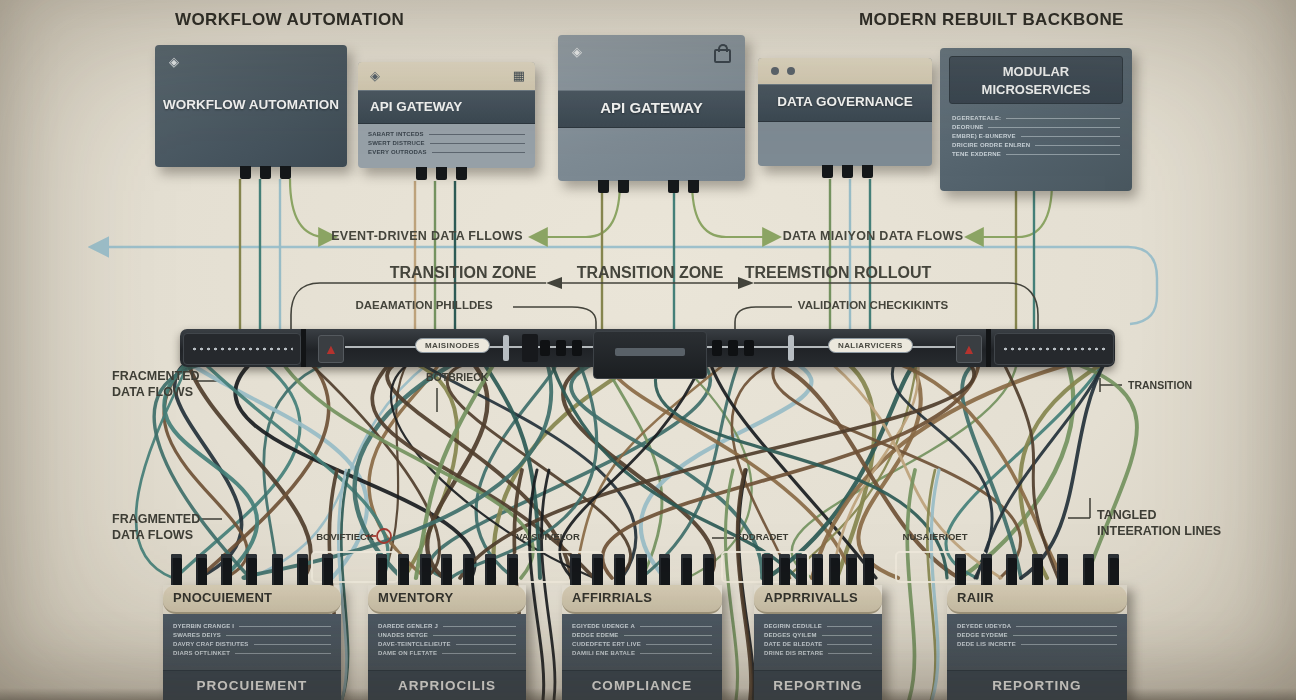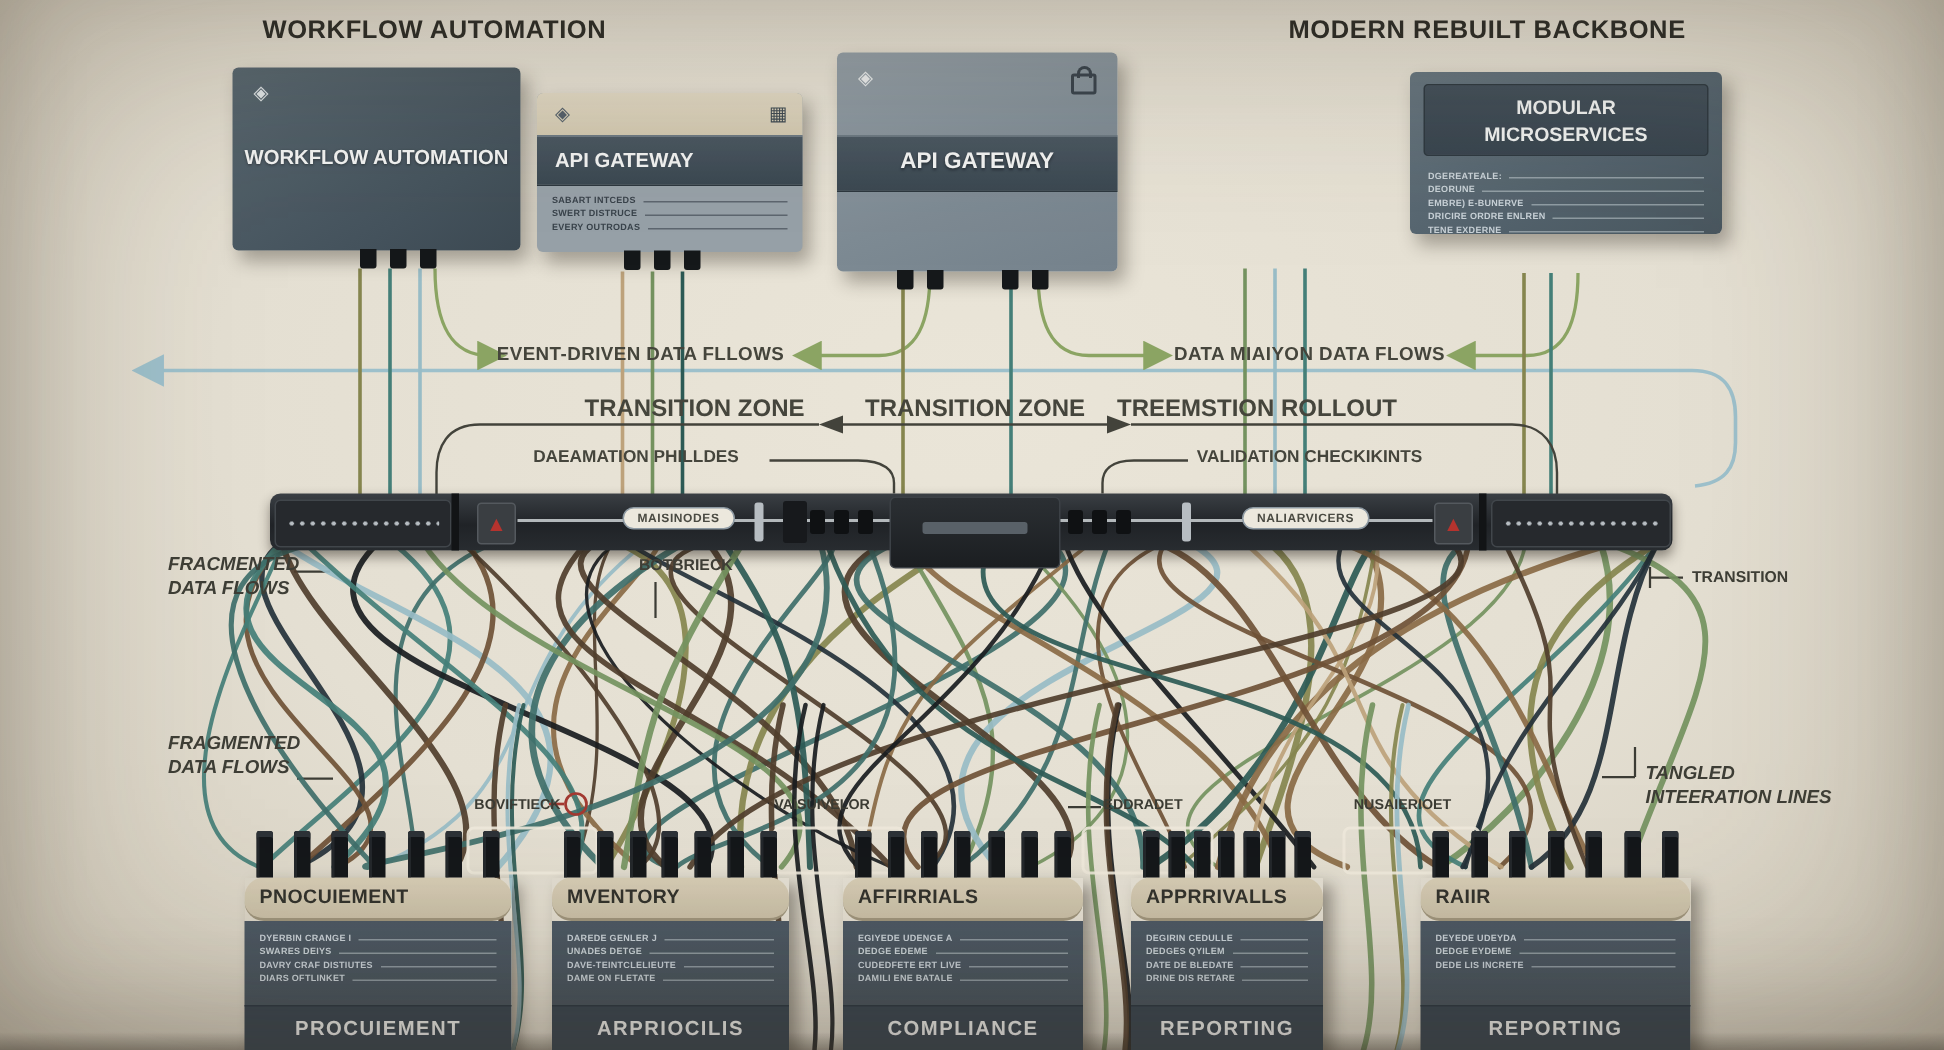--- a/index.html
+++ b/index.html
@@ -10,21 +10,21 @@
     box-shadow:inset 0 0 160px rgba(70,58,40,.35), inset 0 -30px 60px rgba(60,50,40,.18);}
   svg{position:absolute;left:0;top:0;}
   #flow-svg{z-index:1;} #tangle-svg{z-index:3;} #overlay-svg{z-index:5;}
 
   .title{position:absolute;top:10px;font-size:17px;font-weight:bold;color:#2c2c27;letter-spacing:.4px;z-index:2;}
   .clabel{position:absolute;transform:translateX(-50%);white-space:nowrap;font-weight:bold;color:#45453c;z-index:2;}
   .flowlbl{font-size:12.5px;letter-spacing:.3px;}
   .zonelbl{font-size:16px;}
   .sublbl{font-size:11.5px;}
   .note{position:absolute;font-weight:bold;color:#3e3e36;z-index:6;line-height:1.25;}
-  .note.big{font-size:12.5px;font-style:italic;}
+  .note.big{font-size:12.5px;}
   .note.small{font-size:10.5px;}
   .chip{position:absolute;transform:translateX(-50%);font-size:9.5px;font-weight:bold;color:#3c3c34;z-index:6;white-space:nowrap;}
 
   
   .tbox{position:absolute;z-index:2;border-radius:4px;box-shadow:5px 7px 12px rgba(40,35,25,.35);}
   .tbox .tab{position:absolute;width:11px;height:13px;background:#15181a;border-radius:0 0 2px 2px;}
   .slate1{background:linear-gradient(145deg,#57666f,#45535d 70%,#3d4a53);}
   .slate3{background:linear-gradient(160deg,#939ea6,#7e8b94 60%,#75828c);}
   .dark5{background:linear-gradient(150deg,#66757f,#53626c 60%,#49575f);}
   .ctr-label{position:absolute;left:0;right:0;text-align:center;color:#f2f3f2;font-weight:bold;text-shadow:0 1px 2px rgba(0,0,0,.4);}
@@ -176,22 +176,34 @@
     <span class="lock" style="right:14px;top:14px;"></span>
     <div class="band" style="top:55px;height:36px;">
       <div class="ctr-label" style="top:8px;font-size:15px;position:relative;">API GATEWAY</div>
     </div>
     <div class="tab" style="left:40px;top:145px;"></div>
     <div class="tab" style="left:60px;top:145px;"></div>
     <div class="tab" style="left:110px;top:145px;"></div>
     <div class="tab" style="left:130px;top:145px;"></div>
   </div>
 
-
-  <div class="tbox dark5" style="left:940px;top:48px;width:192px;height:108px;padding-left:16px;">
+  <div class="tbox" style="left:758px;top:58px;width:174px;height:108px;background:#7e8b94;">
+    <div class="beigestrip" style="height:26px;">
+      <span class="dot8" style="position:absolute;left:13px;top:9px;"></span>
+      <span class="dot8" style="position:absolute;left:29px;top:9px;"></span>
+    </div>
+    <div class="band" style="top:26px;height:36px;">
+      <div class="ctr-label" style="top:9px;font-size:13.5px;position:relative;">DATA GOVERNANCE</div>
+    </div>
+    <div class="tab" style="left:64px;top:107px;"></div>
+    <div class="tab" style="left:84px;top:107px;"></div>
+    <div class="tab" style="left:104px;top:107px;"></div>
+  </div>
+
+  <div class="tbox dark5" style="left:940px;top:48px;width:192px;height:143px;">
     <div style="position:absolute;left:9px;right:9px;top:8px;height:48px;background:linear-gradient(#424f59,#39454f);border:1px solid #2e3940;border-radius:3px;text-align:center;color:#eef0ef;font-weight:bold;font-size:13px;padding-top:6px;box-sizing:border-box;line-height:1.35;">
       <div>MODULAR</div>
       <div>MICROSERVICES</div>
     </div>
     <div class="on-dark" style="position:absolute;left:12px;right:12px;top:64px;">
         <div class="mini-line">
           <span class="t">DGEREATEALE:</span>
           <span class="r"></span>
         </div>
         <div class="mini-line">
@@ -345,21 +357,21 @@
     <circle cx="384" cy="536" r="7" fill="none" stroke="#a33a32" stroke-width="1.8"></circle>
     <line x1="366" y1="536" x2="376" y2="536" stroke="#a33a32" stroke-width="1.8"></line>
   </svg>
 
   <div class="note big" style="left:112px;top:369px;">
     <div>FRACMENTED</div>
     <div>DATA FLOWS</div>
   </div>
   <div class="note small" style="left:405px;top:371px;padding-left:21px;">BOTBRIECK</div>
   <div class="note small" style="left:1128px;top:379px;">TRANSITION</div>
-  <div class="note big" style="left:112px;top:488px;">
+  <div class="note big" style="left:112px;top:512px;">
     <div>FRAGMENTED</div>
     <div>DATA FLOWS</div>
   </div>
   <div class="note big" style="left:1097px;top:508px;">
     <div>TANGLED</div>
     <div>INTEERATION LINES</div>
   </div>
   <div class="chip" style="left:345px;top:531px;">BOVIFTIECK</div>
   <div class="chip" style="left:548px;top:531px;">VAISUIVELOR</div>
   <div class="chip" style="left:762px;top:531px;">EDDRADET</div>

